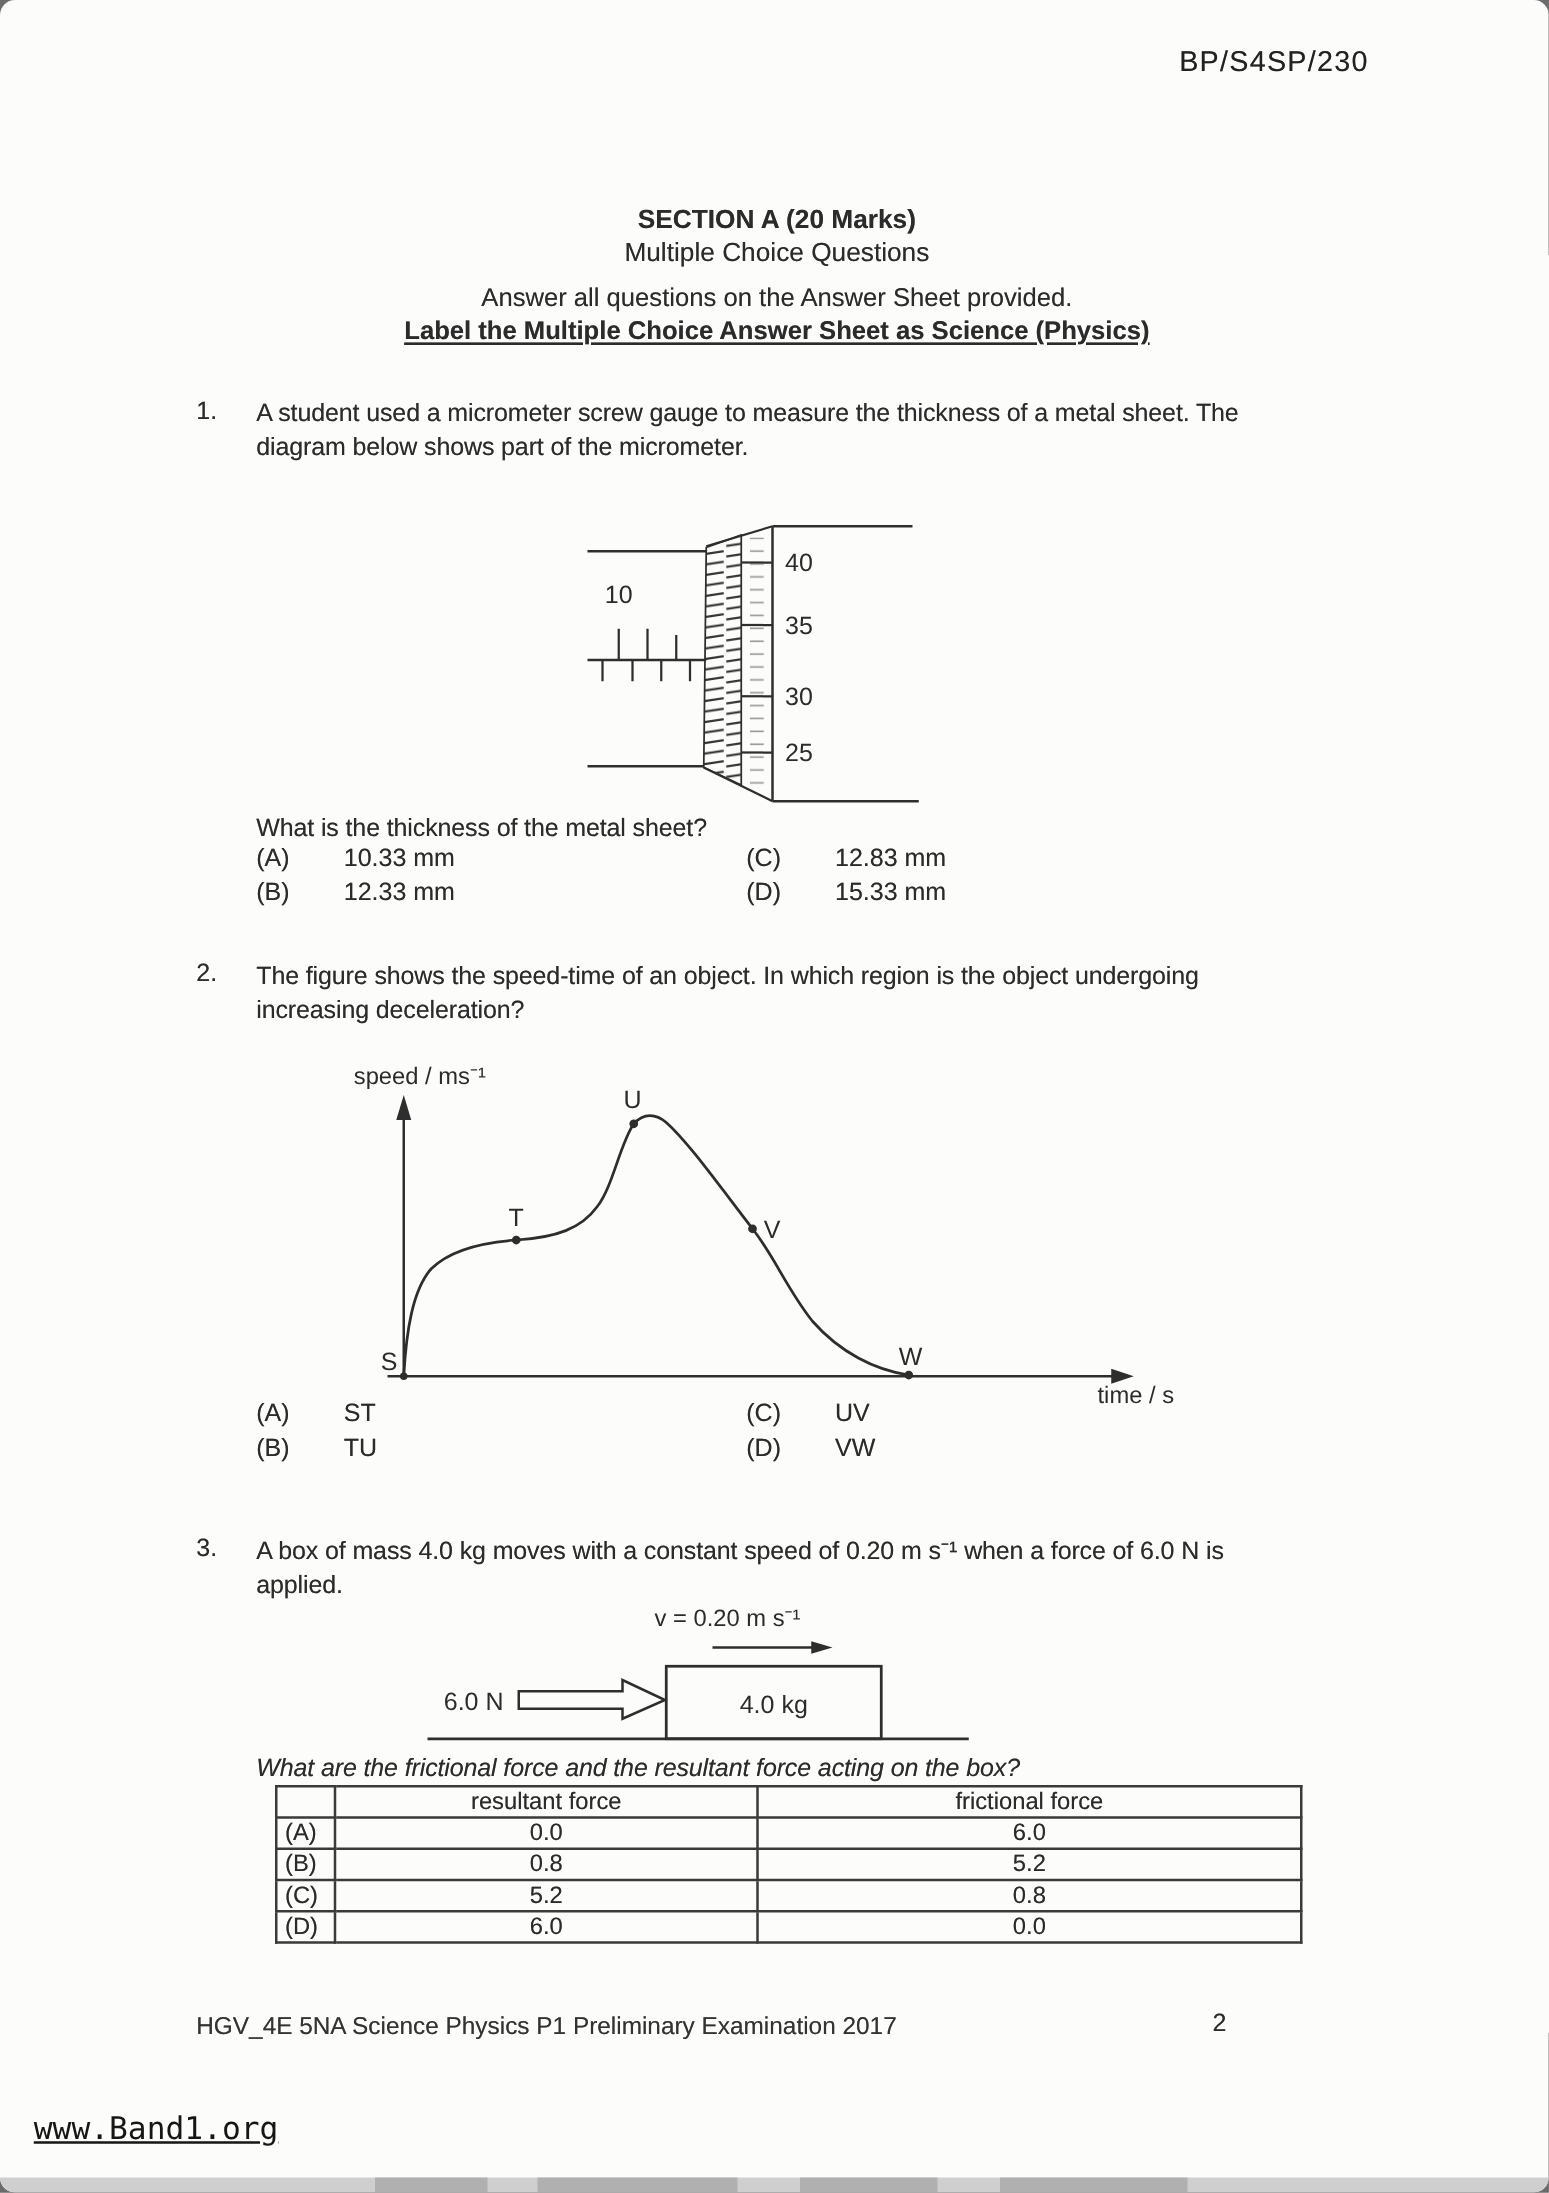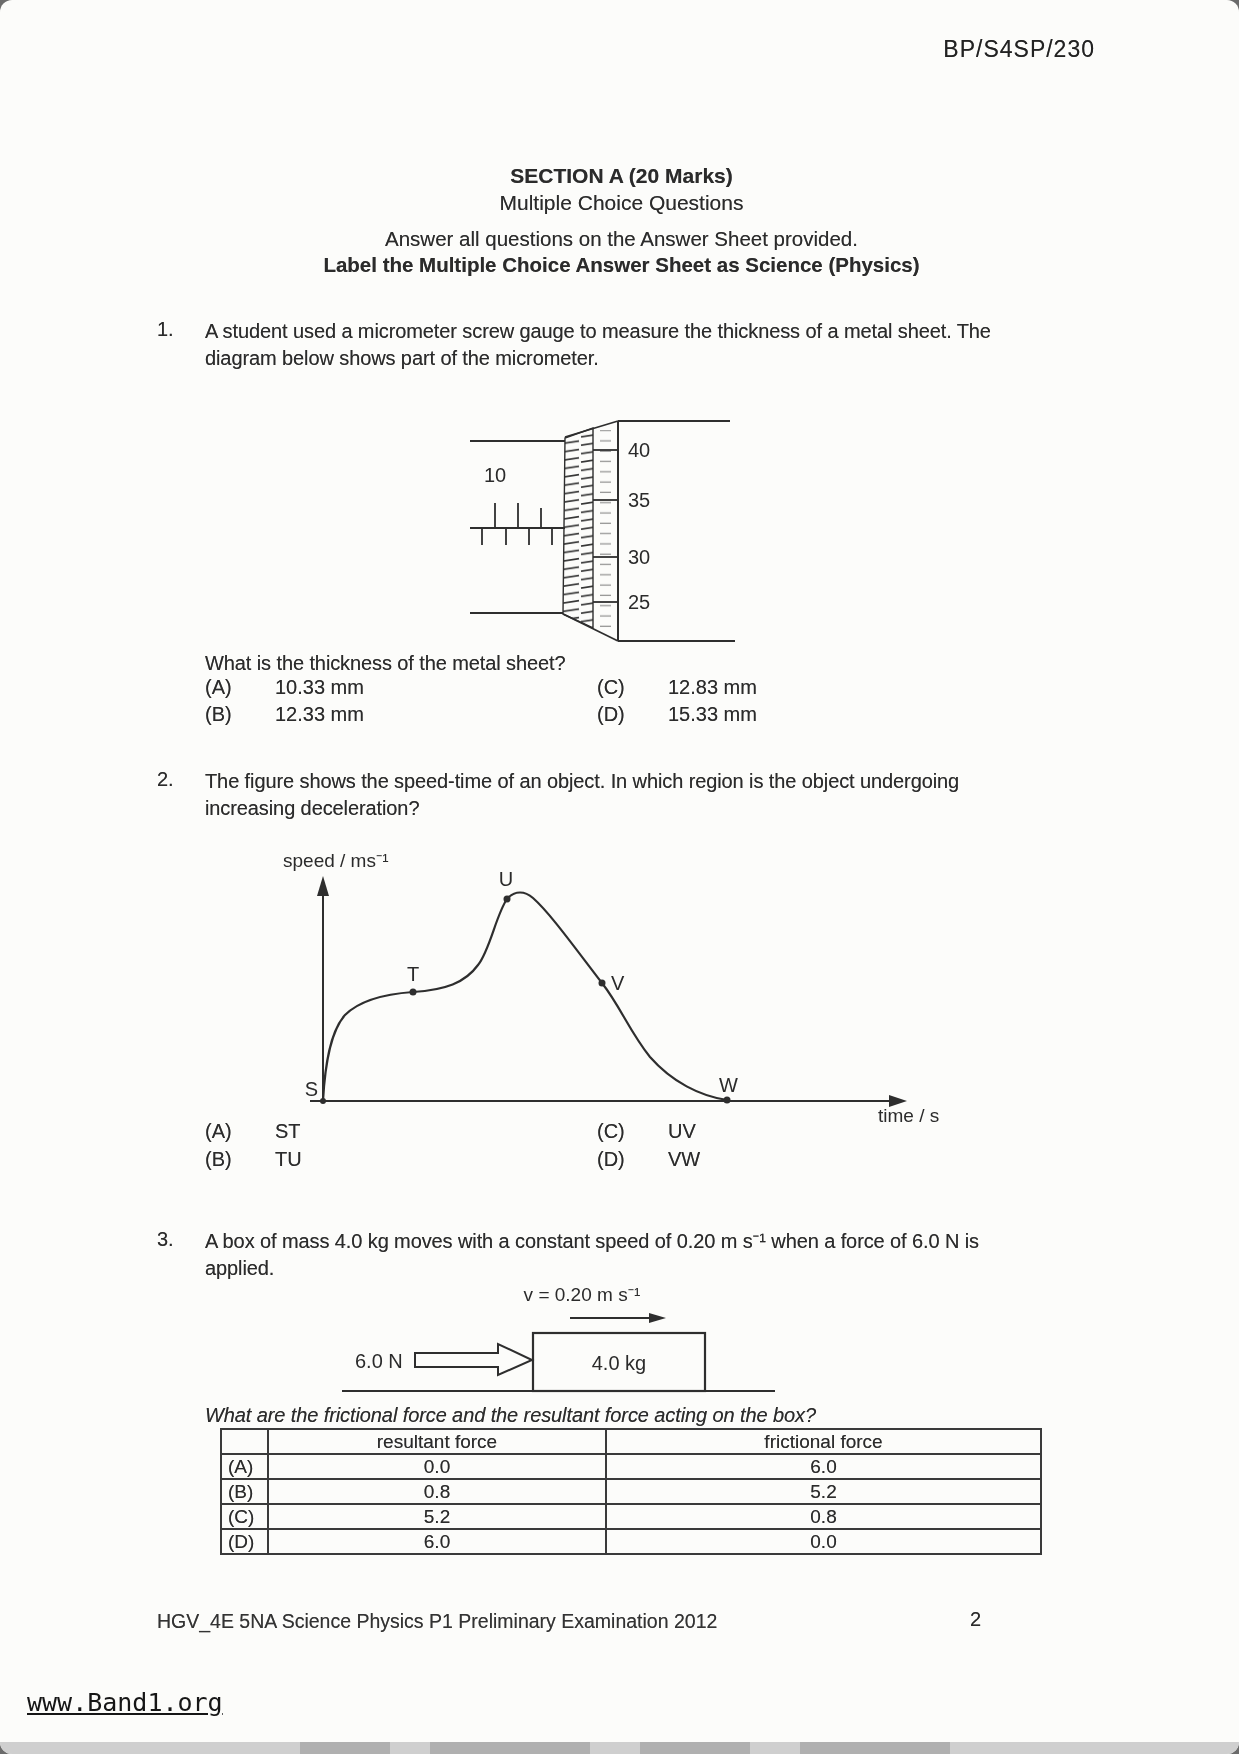--- a/index.html
+++ b/index.html
@@ -11,21 +11,21 @@
     color:#2b2b2b;
     border-radius:12px;
   }
   .abs { position:absolute; }
   .scan { text-shadow:0 0 .5px rgba(40,40,40,.55); }
   .doc-code { font-size:23px; letter-spacing:1px; text-align:right; color:#222; }
   .center-line { left:4px; width:1235px; text-align:center; }
   .h-bold { font-weight:bold; font-size:21px; }
   .h-norm { font-size:21px; }
   .instr { font-size:20.5px; }
-  .instr-u { font-size:20.5px; font-weight:bold; text-underline-offset:3px; text-decoration-thickness:2px; }
+  .instr-u { font-size:20.5px; font-weight:bold; text-decoration:underline; text-underline-offset:3px; text-decoration-thickness:2px; }
   .qnum { font-size:20px; }
   .qtext { font-size:20px; line-height:27px; letter-spacing:-0.1px; }
   .opt-letter { font-size:20px; }
   .opt-value { font-size:20px; }
   svg text { font-family:"Liberation Sans", sans-serif; fill:#2b2b2b; }
   .ans-table { border-collapse:collapse; font-size:19px; color:#2b2b2b; }
   .ans-table td, .ans-table th { border:2px solid #3a3a3a; font-weight:normal; text-align:center; padding:0; }
   .ans-table .c0 { width:47px; text-align:left; padding-left:6px; }
   .ans-table .c1 { width:338px; }
   .ans-table .c2 { width:435px; }
@@ -183,21 +183,21 @@
       <td class="c2">0.8</td>
     </tr>
     <tr>
       <td class="c0">(D)</td>
       <td class="c1">6.0</td>
       <td class="c2">0.0</td>
     </tr>
   </tbody>
     </table>
 
-  <div class="abs footer scan" style="left:157px; top:1610px;">HGV_4E 5NA Science Physics P1 Preliminary Examination 2012</div>
+  <div class="abs footer scan" style="left:157px; top:1610px;">HGV_4E 5NA Science Physics P1 Preliminary Examination 2017</div>
   <div class="abs pageno scan" style="left:970px; top:1608px;">2</div>
   <div class="abs watermark" style="left:27px; top:1688px;text-decoration:underline;">www.Band1.org</div>
 
   <div class="abs scan-strip" style="left:0; top:1742px; width:1239px; height:12px;">
     <div class="strip-seg" style="left:300px; width:90px;"></div>
     <div class="strip-seg" style="left:430px; width:160px;"></div>
     <div class="strip-seg" style="left:640px; width:110px;"></div>
     <div class="strip-seg" style="left:800px; width:150px;"></div>
   </div>
 

